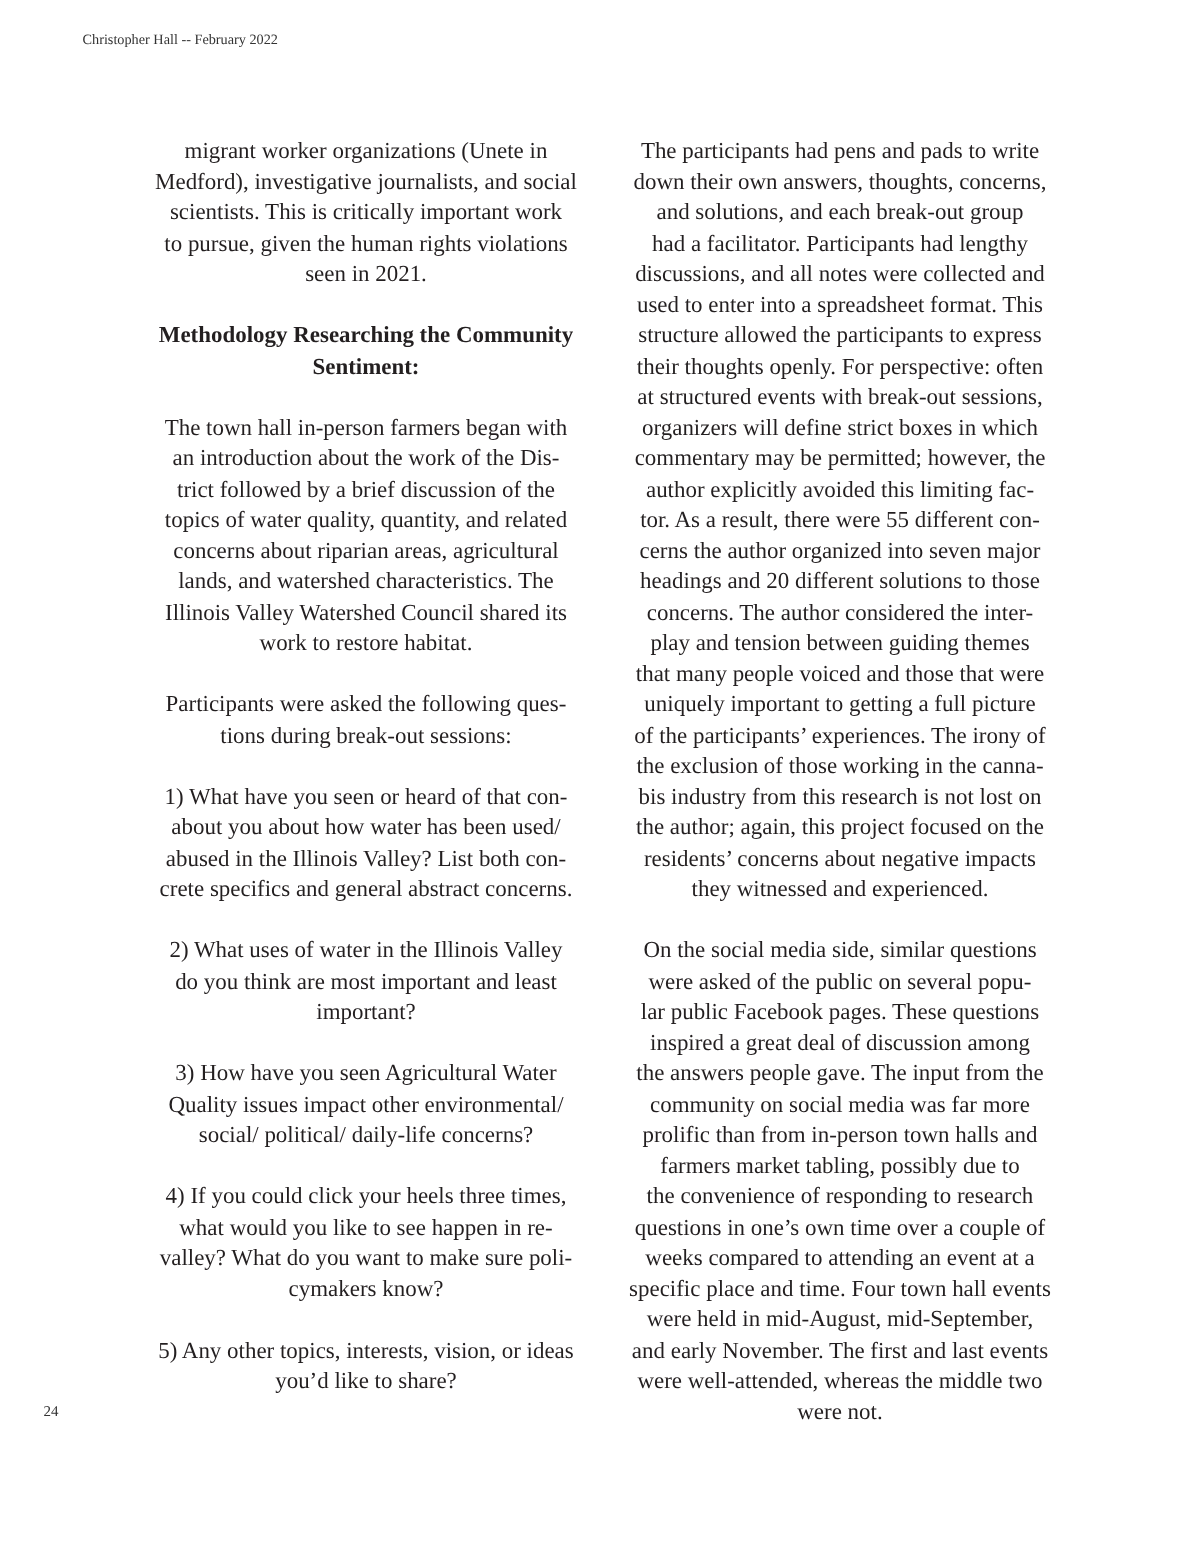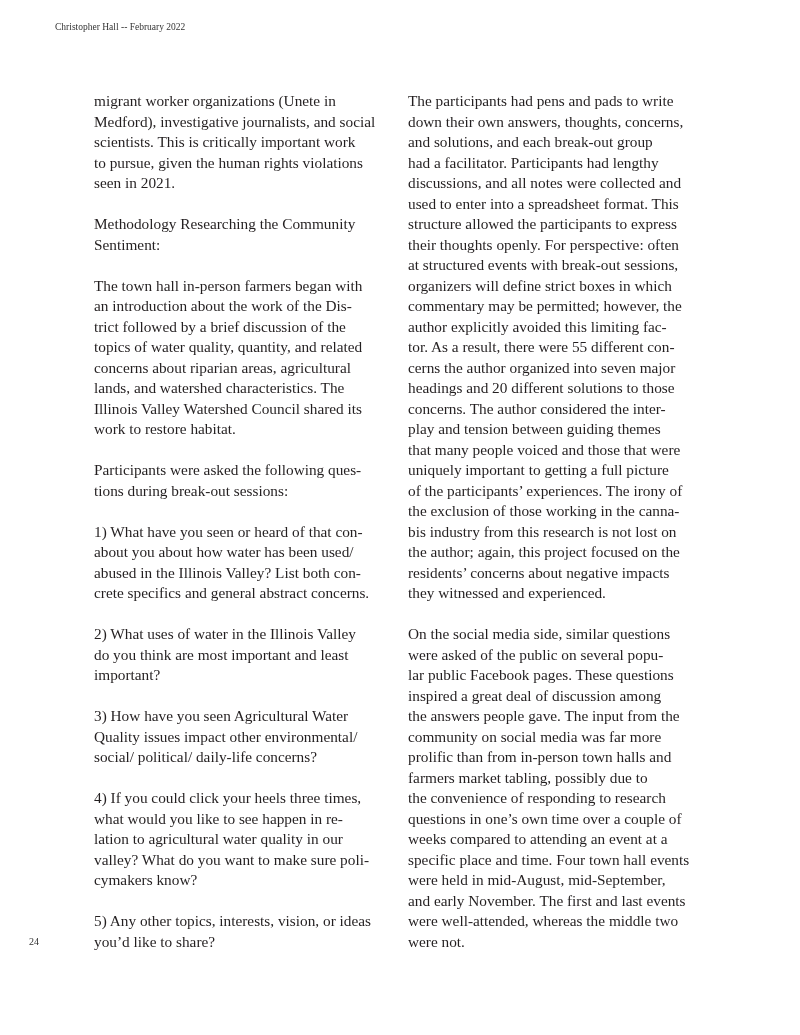--- a/index.html
+++ b/index.html
@@ -15,22 +15,22 @@
   .page-number {
     position: absolute; left: 29px; top: 936px;
     font-size: 10px; color: #333;
   }
   .column {
     position: absolute; top: 91px;
     font-size: 15.3px; line-height: 20.5px;
   }
   .col-left { left: 94px; width: 300px; }
   .col-right { left: 408px; width: 304px; }
-  .column p { margin: 0 0 20.5px 0; white-space: normal; }
-  .column p.heading { font-weight: normal; margin-top: 16px; }
+  .column p { margin: 0 0 20.5px 0; white-space: normal; text-align: center; }
+  .column p.heading { font-weight: bold; margin-top: 16px; }
   .line { display: block; white-space: nowrap; }
 </style>
 </head>
 <body>
 
 <div class="running-header">Christopher Hall -- February 2022</div>
 
 <div class="column col-left">
     <p>
       <span class="line">migrant worker organizations (Unete in</span>
@@ -69,21 +69,20 @@
       <span class="line">important?</span>
     </p>
     <p>
       <span class="line">3) How have you seen Agricultural Water</span>
       <span class="line">Quality issues impact other environmental/</span>
       <span class="line">social/ political/ daily-life concerns?</span>
     </p>
     <p>
       <span class="line">4) If you could click your heels three times,</span>
       <span class="line">what would you like to see happen in re-</span>
-      <span class="line">lation to agricultural water quality in our</span>
       <span class="line">valley? What do you want to make sure poli-</span>
       <span class="line">cymakers know?</span>
     </p>
     <p>
       <span class="line">5) Any other topics, interests, vision, or ideas</span>
       <span class="line">you’d like to share?</span>
     </p>
   </div>
 <div class="column col-right">
     <p>

